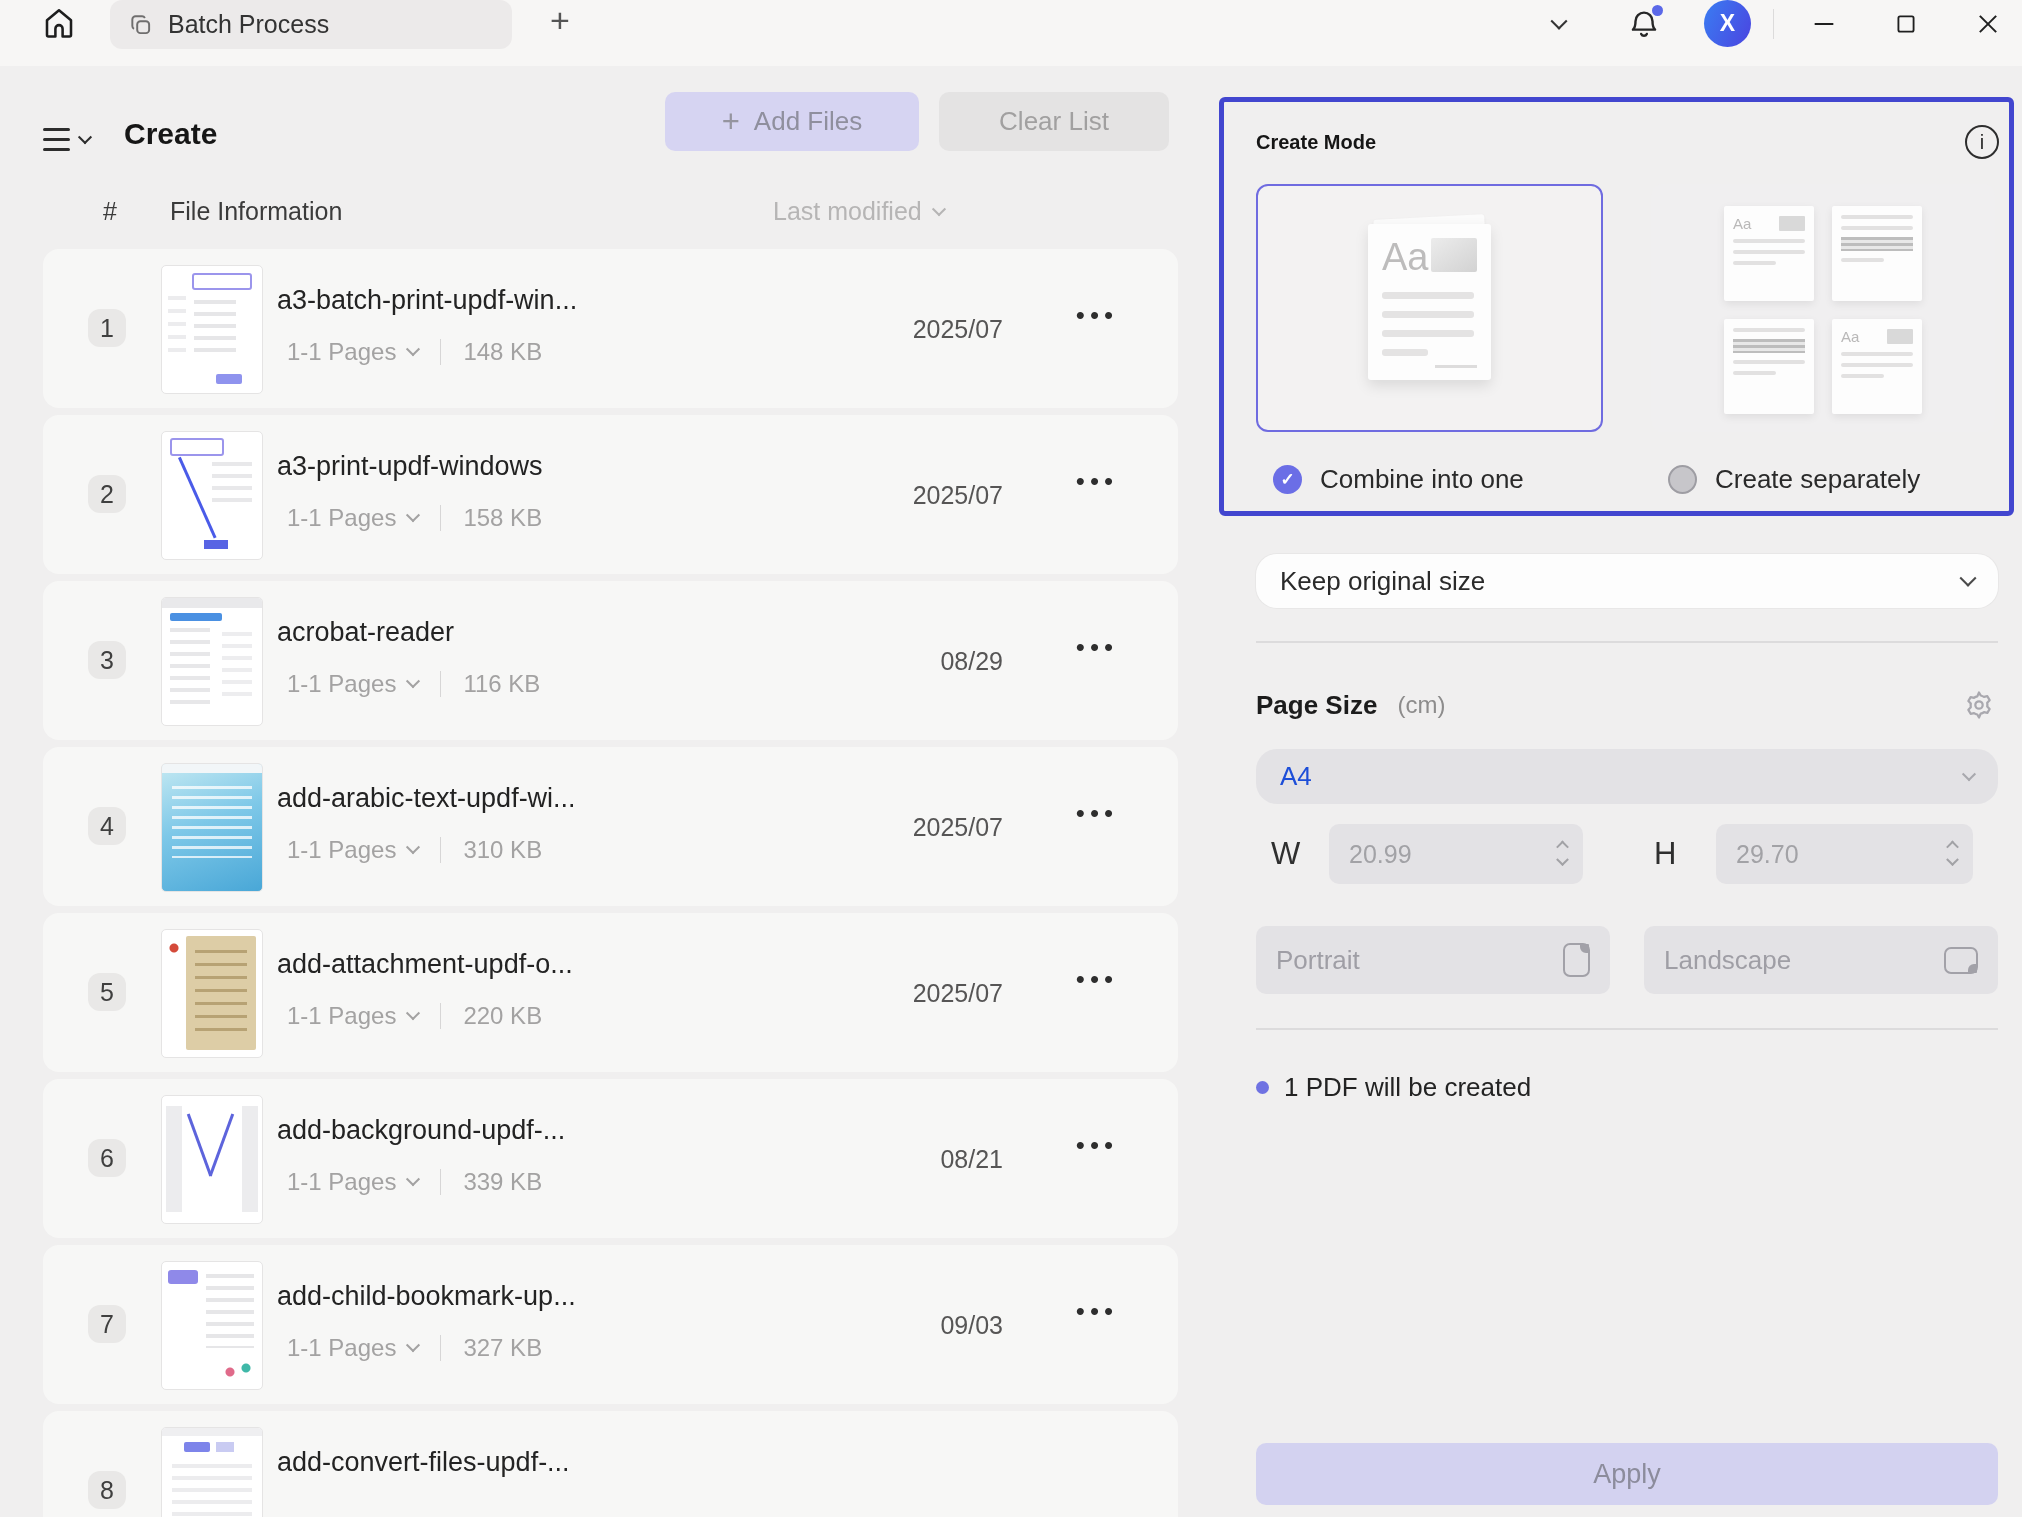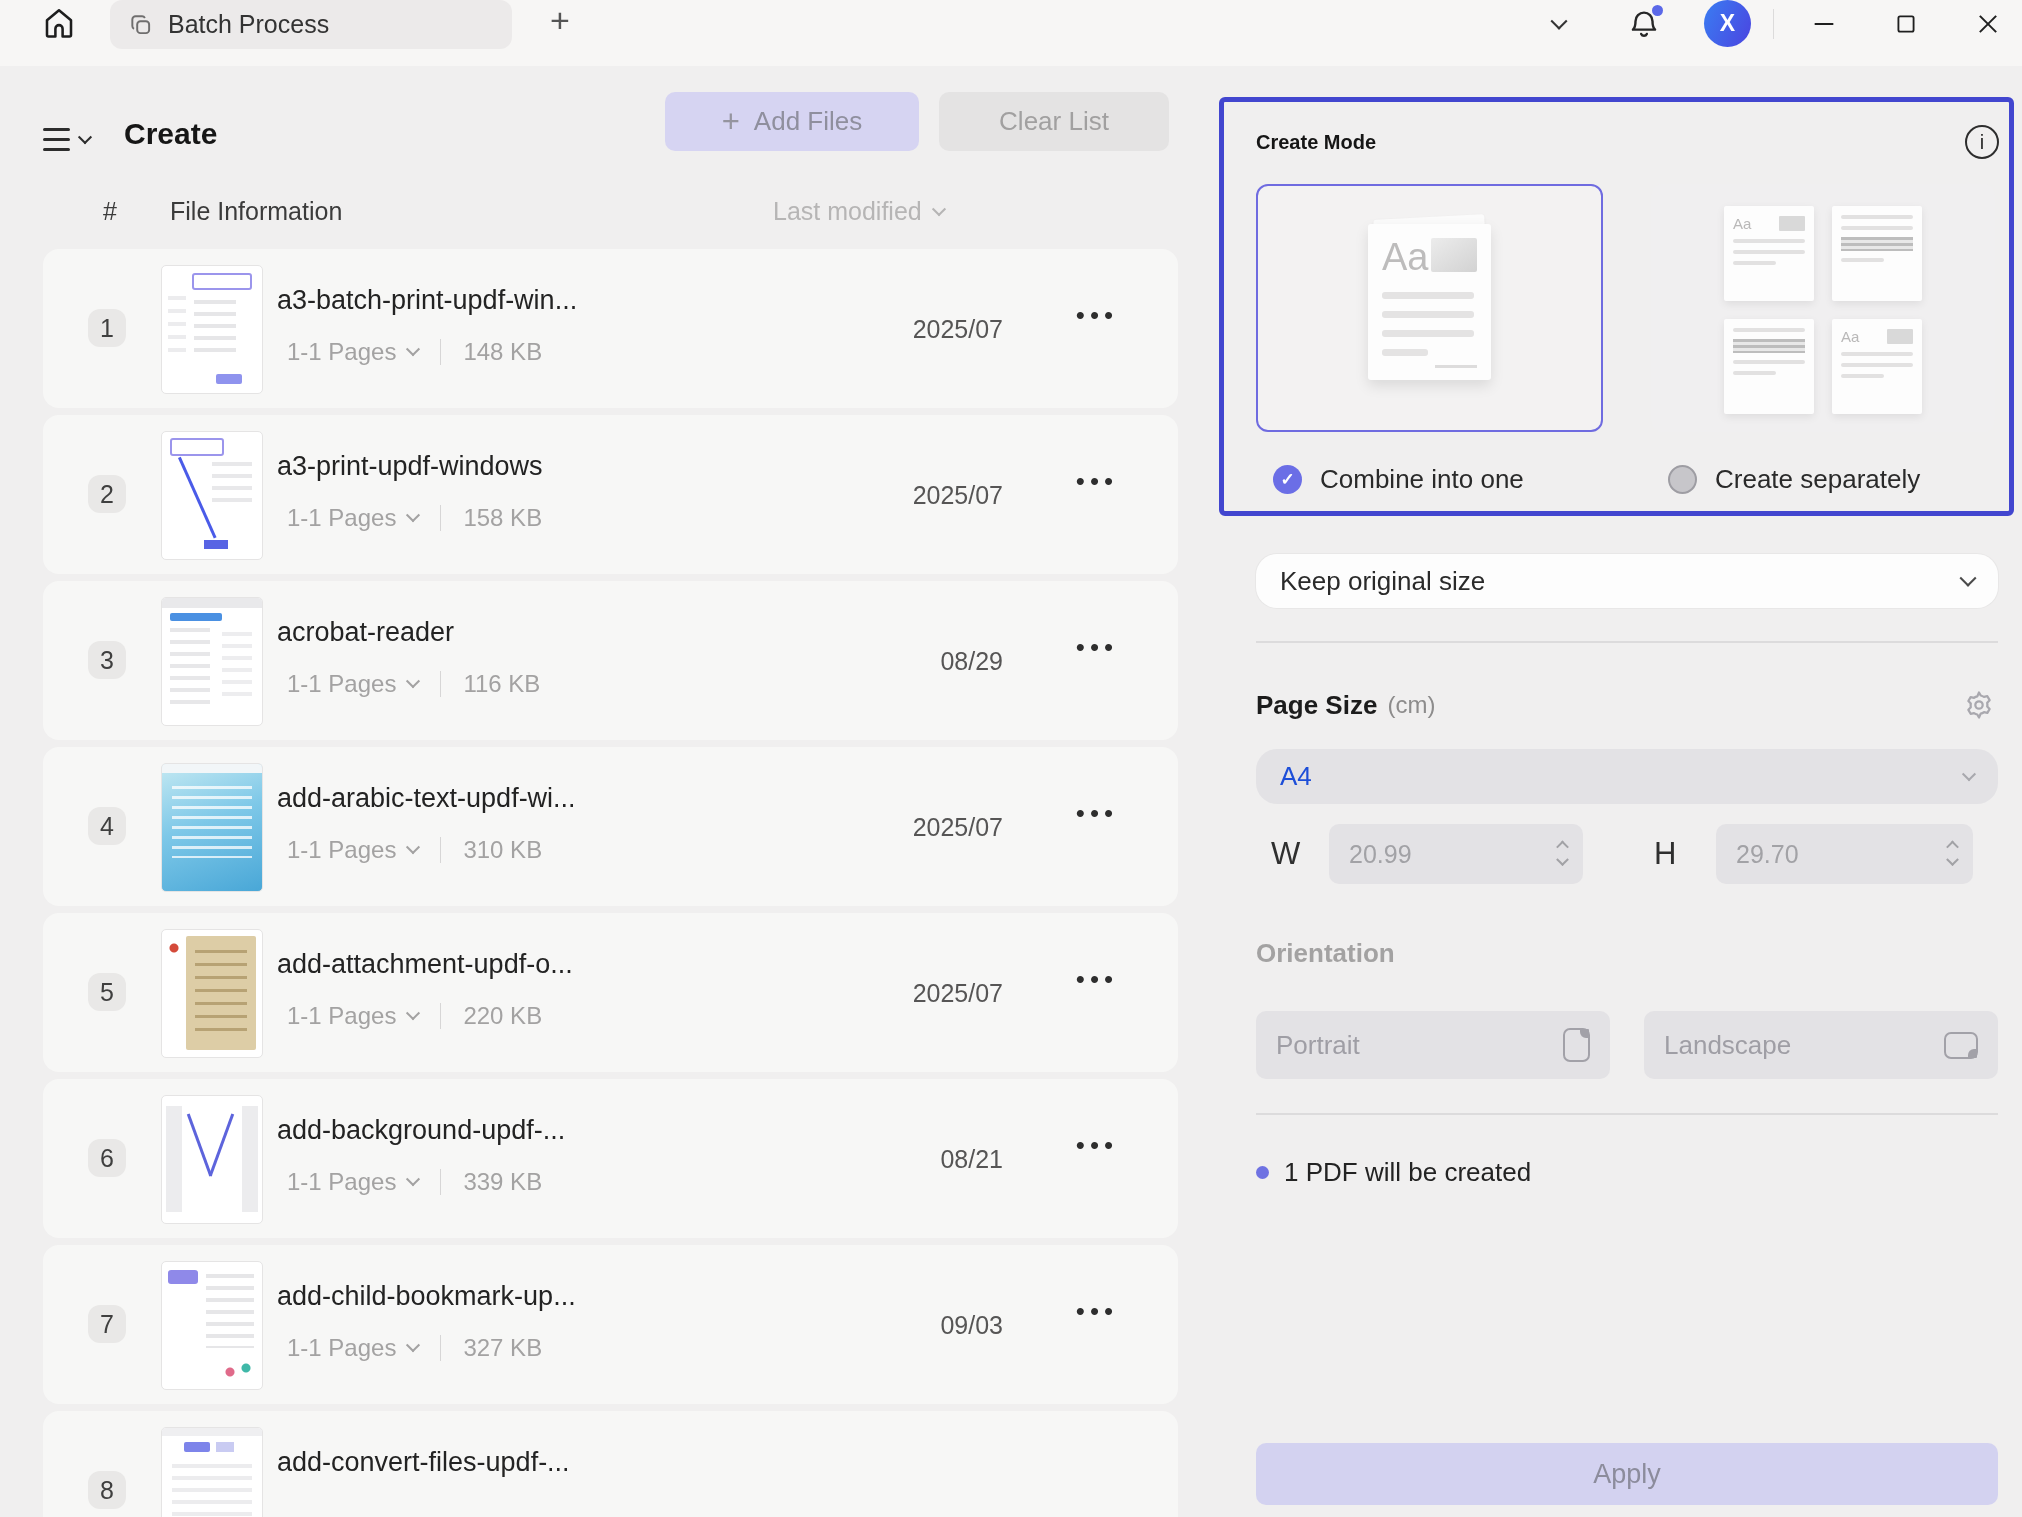--- a/index.html
+++ b/index.html
@@ -147,21 +147,21 @@
   
   .select{box-sizing:border-box;height:54px;border-radius:21px;display:flex;align-items:center;padding:0 24px;font-size:26px;cursor:pointer}
   .select .chev{margin-left:auto}
   .select.white{margin-top:38px;background:#fdfdfd;color:#2a2a2a;box-shadow:0 0 0 1px #e8e7e7}
   .select.white .chev{color:#4a4a4a}
   .select.disabled{background:#e3e2e5;color:#1d4ed8;cursor:default;height:55px}
   .select.disabled .chev{color:#a8a8ad}
   .divider{height:2px;background:#dcdbdc;border:none;margin:33px 0 0}
   .ps-head{display:flex;align-items:center;margin-top:44px}
   .ps-label{font-size:26px;font-weight:bold;color:#1c1c1c}
-  .ps-unit{font-size:24px;color:#8d8c8c;margin-left:10px}
+  .ps-unit{font-size:24px;color:#8d8c8c;margin-left:20px}
   .gear-btn{margin-left:auto;background:none;border:none;cursor:pointer;color:#a9a8ae;width:36px;height:36px;padding:0}
   .ps-select{margin-top:26px}
   .wh-row{display:flex;align-items:center;margin-top:20px;padding-left:15px}
   .wh-label{font-size:31px;color:#2f2f2f;width:32px}
   .num-input{box-sizing:border-box;width:254px;height:60px;margin-left:26px;background:#e3e2e5;border-radius:10px;
     display:flex;align-items:center;padding:0 16px 0 20px;font-size:25px;color:#a2a2a6;cursor:default}
   .num-input.h{width:257px;margin-left:32px}
   .wh-label.h{margin-left:71px;width:30px}
   .stepper{margin-left:auto;display:flex;flex-direction:column;gap:8px;color:#a2a2a6}
   .stepper .chev{width:7px;height:7px;border-width:2px}
@@ -504,21 +504,20 @@
     <span class="wh-label h">H</span>
     <div class="num-input h">
       <span>29.70</span>
       <span class="stepper">
         <span class="chev up"></span>
         <span class="chev"></span>
       </span>
     </div>
   </div>
 
-  <div class="orient-label">Orientation</div>
   <div class="orient-row">
     <button class="orient-btn">
       <span>Portrait</span>
       <span class="page-icon portrait"></span>
     </button>
     <button class="orient-btn">
       <span>Landscape</span>
       <span class="page-icon landscape"></span>
     </button>
   </div>

